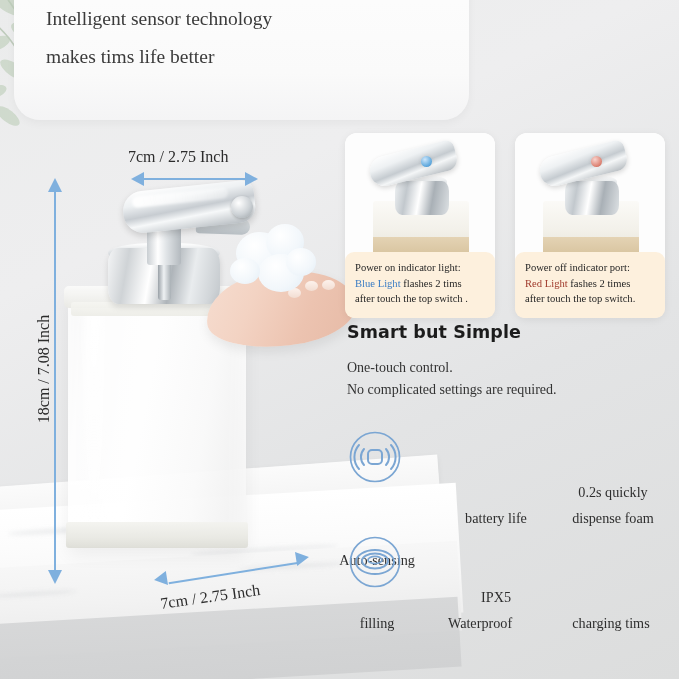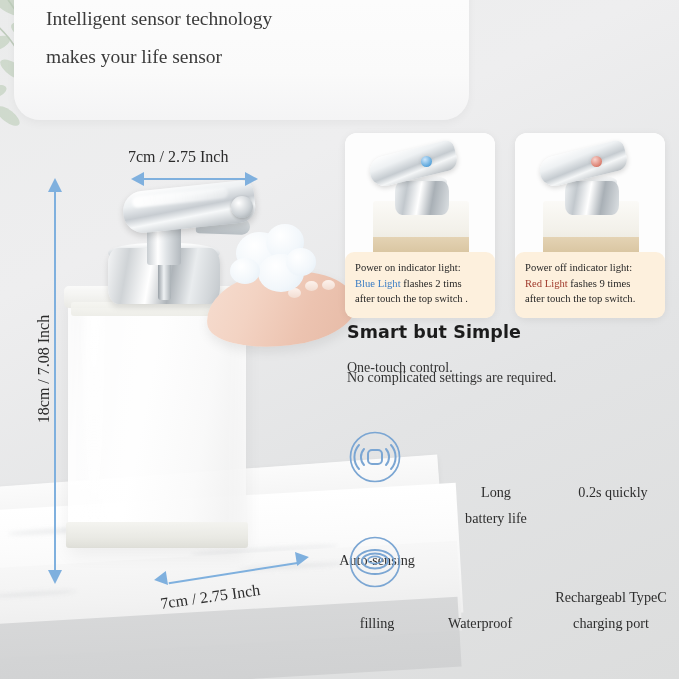--- a/index.html
+++ b/index.html
@@ -265,21 +265,21 @@
   </div>
   <div class="marble-face">
     <div class="marble-vein" style="left:48px;top:26px;width:90px;height:4px;"></div>
     <div class="marble-vein" style="left:300px;top:14px;width:110px;height:4px;"></div>
   </div>
   <div class="marble-shadow"></div>
 
   <div class="header-panel">
 
     <div class="subtitle sub1">Intelligent sensor technology</div>
-    <div class="subtitle sub2">makes your life sensor</div>
+    <div class="subtitle sub2">makes tims life better</div>
   </div>
 
   <div class="bottle"></div>
   <div class="bottle-hl"></div>
   <div class="bottle-lip"></div>
   <div class="bottle-lip2"></div>
   <div class="bottle-base"></div>
 
   <div class="collar-top"></div>
   <div class="collar"></div>
@@ -344,51 +344,51 @@
       <div class="cap-base"></div>
       <div class="cap-band"></div>
       <div class="cap-collar2"></div>
       <div class="cap-collar"></div>
       <div class="cap-lever"></div>
       <div class="led led-red" style="left:76px;top:23px;"></div>
     </div>
   </div>
   <div class="callout" style="left:515px;top:252px;">
     <p>
-      <span>Power off indicator light:</span><br>
-      <span class="hl-red">Red Light</span><span> fashes 9 times</span><br>
+      <span>Power off indicator port:</span><br>
+      <span class="hl-red">Red Light</span><span> fashes 2 times</span><br>
       <span>after touch the top switch.</span>
     </p>
   </div>
 
   <div class="h2">Smart but Simple</div>
   <div class="p-line" style="top:360px;">One-touch control.</div>
-  <div class="p-line" style="top:370px;text-align:right;">No complicated settings are required.</div>
+  <div class="p-line" style="top:382px;text-align:right;">No complicated settings are required.</div>
 
   <svg class="feat-icon" style="left:349px;top:431px;" viewBox="0 0 52 52">
     <circle cx="26" cy="26" r="24.5" fill="none" stroke="#7ba6d3" stroke-width="1.7"></circle>
     <rect x="19" y="19" width="14" height="14" rx="4" fill="none" stroke="#7ba6d3" stroke-width="2"></rect>
     <path d="M15 18 A 12 12 0 0 0 15 34" fill="none" stroke="#7ba6d3" stroke-width="2" stroke-linecap="round"></path>
     <path d="M10 14 A 18 18 0 0 0 10 38" fill="none" stroke="#7ba6d3" stroke-width="2" stroke-linecap="round"></path>
     <path d="M37 18 A 12 12 0 0 1 37 34" fill="none" stroke="#7ba6d3" stroke-width="2" stroke-linecap="round"></path>
     <path d="M42 14 A 18 18 0 0 1 42 38" fill="none" stroke="#7ba6d3" stroke-width="2" stroke-linecap="round"></path>
   </svg>
   <div class="feat-text" style="left:315px;top:506px;width:124px;margin-top:44px;">Auto-sensing</div>
 
-  <div class="feat-text" style="left:434px;top:482px;width:124px;">Long</div>
   <div class="feat-text" style="left:434px;top:508px;width:124px;">battery life</div>
 
   <div class="feat-text" style="left:551px;top:482px;width:124px;">0.2s quickly</div>
+  <div class="feat-text" style="left:551px;top:508px;width:124px;">dispense foam</div>
 
   <svg class="feat-icon" style="left:349px;top:536px;" viewBox="0 0 52 52">
     <circle cx="26" cy="26" r="24.5" fill="none" stroke="#7ba6d3" stroke-width="1.7"></circle>
     <ellipse cx="26" cy="26" rx="19" ry="12" fill="none" stroke="#7ba6d3" stroke-width="1.9"></ellipse>
     <ellipse cx="26" cy="25" rx="13" ry="7.5" fill="none" stroke="#7ba6d3" stroke-width="1.9"></ellipse>
     <ellipse cx="26" cy="24" rx="7" ry="3.6" fill="none" stroke="#7ba6d3" stroke-width="1.7"></ellipse>
   </svg>
   <div class="feat-text" style="left:315px;top:613px;width:124px;">filling</div>
 
+  <div class="feat-text" style="left:434px;top:587px;width:124px;">IPX5</div>
   <div class="feat-text" style="left:418px;top:613px;width:124px;">Waterproof</div>
 
-  <div class="feat-text" style="left:543px;top:587px;width:136px;">Rechargeabl TypeC</div>
-  <div class="feat-text" style="left:543px;top:613px;width:136px;">charging port</div>
+  <div class="feat-text" style="left:543px;top:613px;width:136px;">charging tims</div>
 
 </div>
 
 </body></html>

